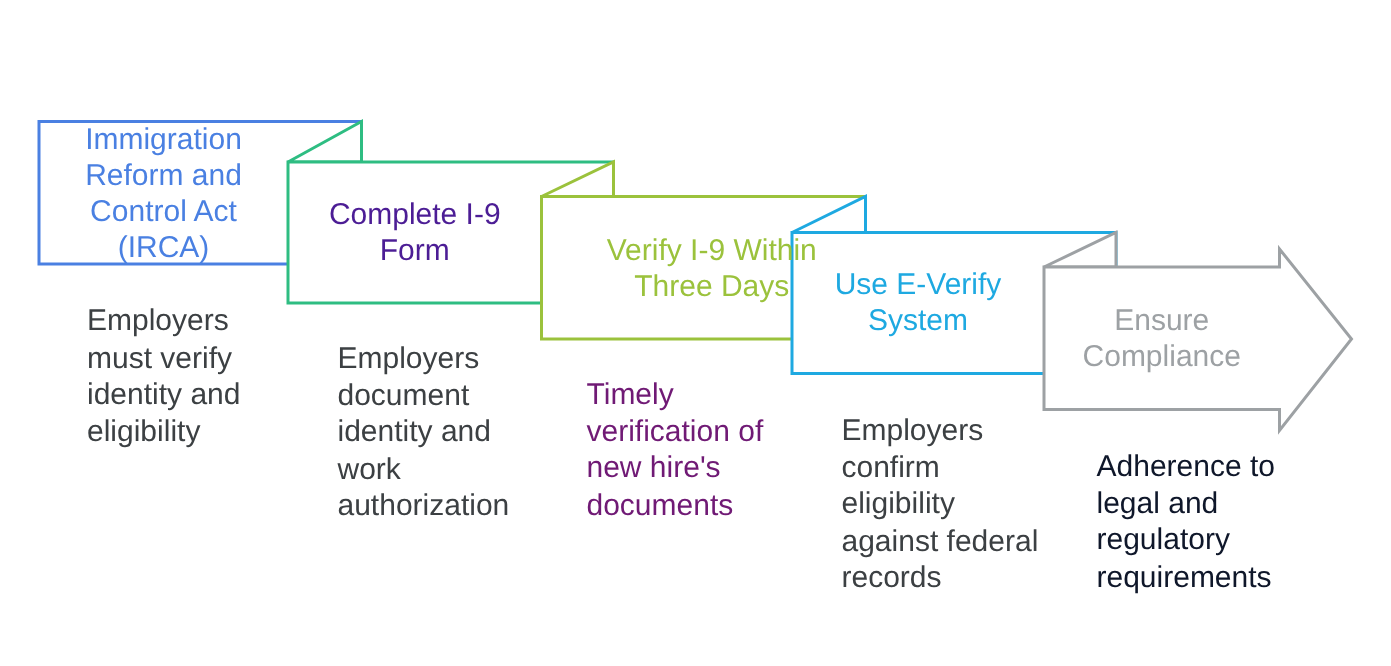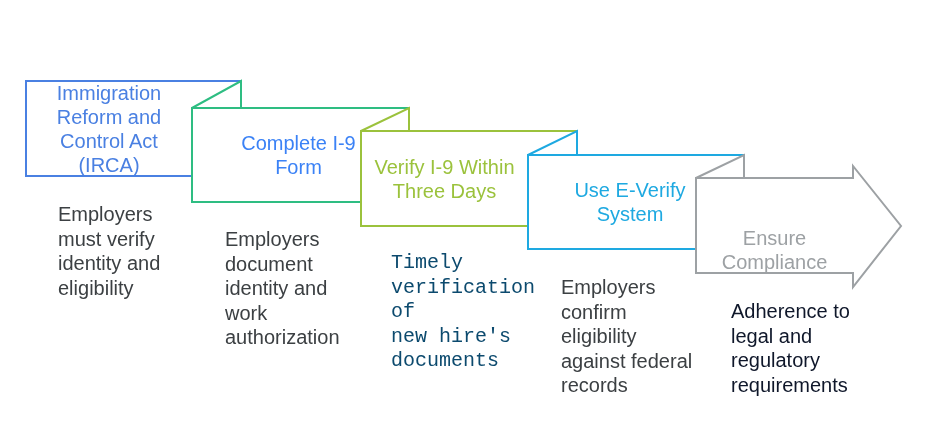--- a/index.html
+++ b/index.html
@@ -29,23 +29,23 @@
     justify-content: center;
     text-align: center;
     font-size: 20px;
     line-height: 24px;
     font-weight: 400;
     white-space: pre-line;
     pointer-events: none;
   }
   .t1 { left: 26px;  top: 81px;  width: 166px; height: 95px; }
   .t2 { left: 192px; top: 108px; width: 169px; height: 94px; }
-  .t3 { left: 361px; top: 131px; width: 167px; height: 95px; }
-  .t4 { left: 528px; top: 155px; width: 168px; height: 94px; margin-left: 18px; }
-  .t5 { left: 696px; top: 178px; width: 157px; height: 95px; margin-top: 24px; }
+  .t3 { left: 361px; top: 131px; width: 167px; height: 95px; padding-left: 30px; }
+  .t4 { left: 528px; top: 155px; width: 168px; height: 94px; }
+  .t5 { left: 696px; top: 178px; width: 157px; height: 95px; }
   .step-desc {
     position: absolute;
     font-size: 20px;
     line-height: 24.5px;
     font-weight: 400;
     text-align: left;
     white-space: pre-line;
     pointer-events: none;
     margin-left: 20px;
   }
@@ -74,39 +74,39 @@
     <rect x="528" y="155" width="216" height="94" fill="#ffffff" stroke-width="2" stroke="#1EA9E1"></rect>
 
     <polygon points="696,178 744,155 744,178" fill="#ffffff" stroke-width="2" stroke-linejoin="miter" stroke="#9DA1A4"></polygon>
     <polygon points="696,178 853,178 853,166 901,226 853,287 853,273 696,273" fill="#ffffff" stroke-width="2" stroke-linejoin="miter" stroke="#9DA1A4"></polygon>
   </svg>
 
   <div class="step-title t1" style="color: rgb(74, 128, 226);">Immigration
 Reform and
 Control Act
 (IRCA)</div>
-  <div class="step-title t2" style="color: #3b82f6; padding-left: 22px;">Complete I-9
+  <div class="step-title t2" style="color: #4c1d95;">Complete I-9
 Form</div>
   <div class="step-title t3" style="color: rgb(155, 194, 60);">Verify I-9 Within
 Three Days</div>
   <div class="step-title t4" style="color: rgb(30, 169, 225);">Use E-Verify
 System</div>
   <div class="step-title t5" style="color: rgb(157, 161, 164);">Ensure
 Compliance</div>
 
   <div class="step-desc d1" style="color: rgb(60, 64, 67);">Employers
 must verify
 identity and
 eligibility</div>
   <div class="step-desc d2" style="color: rgb(60, 64, 67);">Employers
 document
 identity and
 work
 authorization</div>
-  <div class="step-desc d3" style="color: #0c4a6e; font-family: Liberation Mono, monospace;">Timely
+  <div class="step-desc d3" style="color: #701a75;">Timely
 verification of
 new hire's
 documents</div>
   <div class="step-desc d4" style="color: rgb(60, 64, 67);">Employers
 confirm
 eligibility
 against federal
 records</div>
   <div class="step-desc d5" style="color: #0f172a;">Adherence to
 legal and

